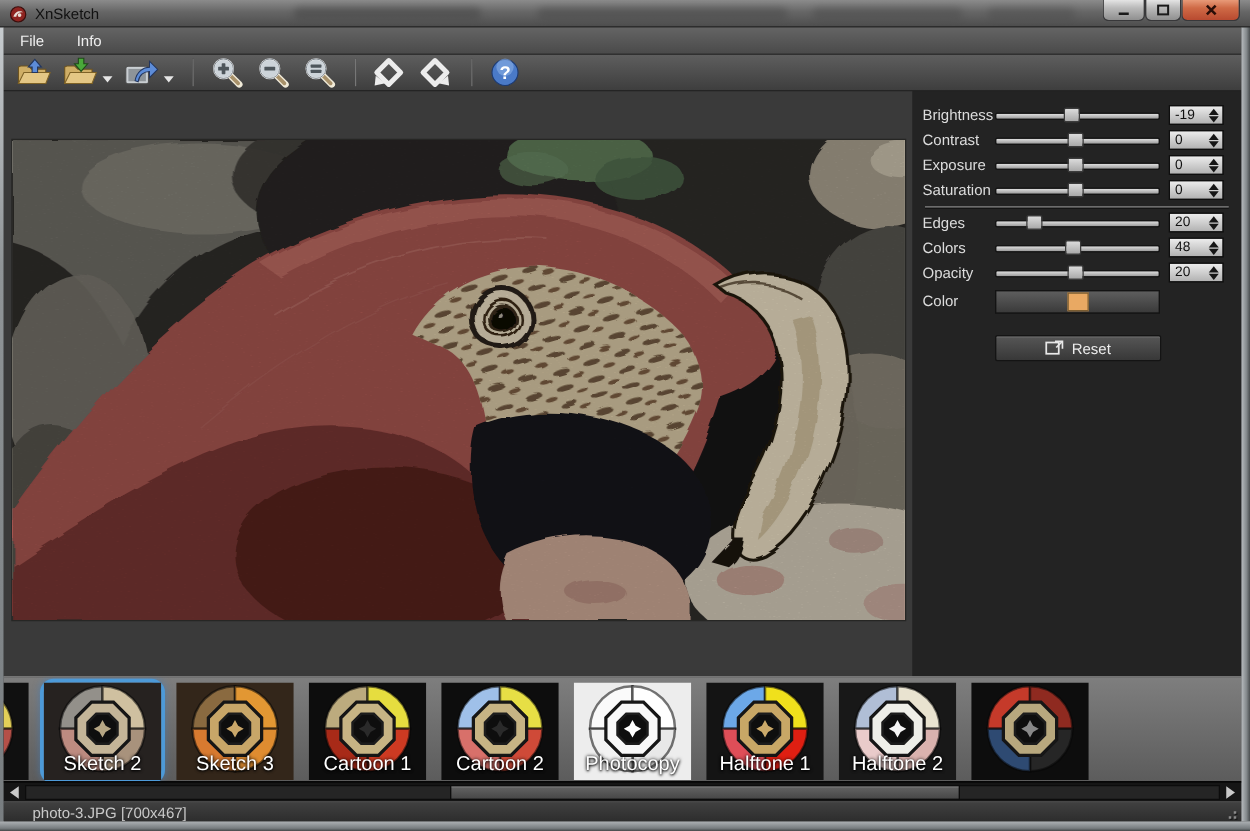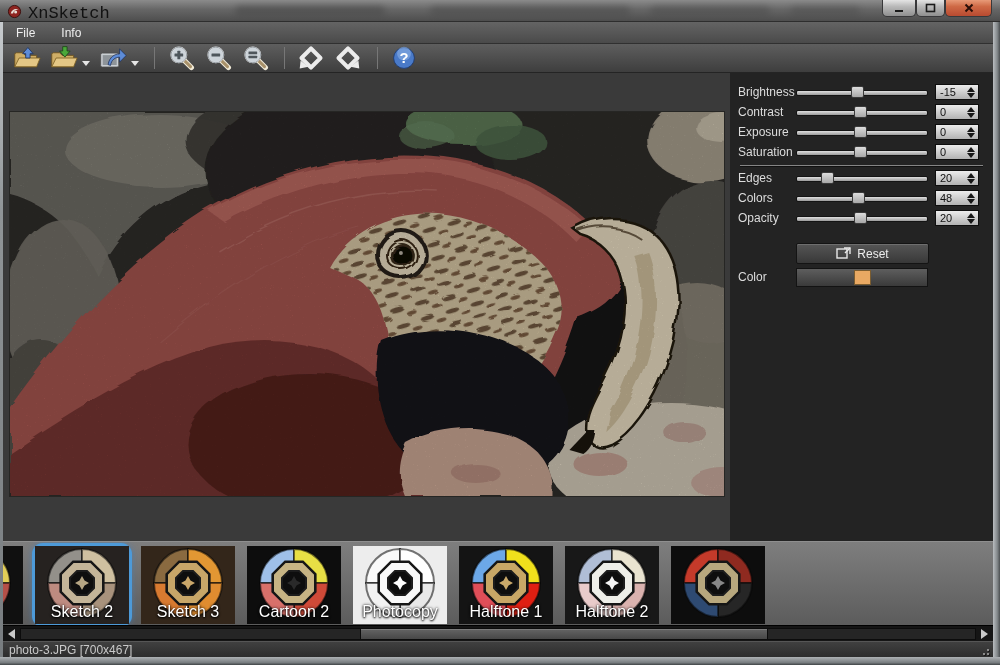--- a/index.html
+++ b/index.html
@@ -5,21 +5,21 @@
   html,body{margin:0;padding:0;background:#222;}
   *{box-sizing:border-box;}
   body{font-family:"Liberation Sans",sans-serif;}
   #window{position:relative;width:1000px;height:665px;background:#232323;overflow:hidden;
     box-shadow:inset 0 0 0 1px #1c1c1c;}
   
   #titlebar{position:absolute;left:0;top:0;width:1000px;height:22px;
     background:linear-gradient(180deg,#8b8b8b,#666 45%,#4e4e4e);
     border-bottom:1px solid #2e2e2e;}
   #title-icon{position:absolute;left:7px;top:4px;width:15px;height:15px;}
-  #title-text{position:absolute;left:28px;top:4px;font-size:17px;color:#111;font-family:Liberation Mono, monospace;}
+  #title-text{position:absolute;left:28px;top:4px;font-size:12px;color:#111;}
   .smudge{position:absolute;top:6px;height:10px;background:#474747;border-radius:5px;
     filter:blur(3px);opacity:.55;}
   .winbtn{position:absolute;top:0;height:17px;border:1px solid #38383a;border-top:none;
     border-radius:0 0 5px 5px;background:linear-gradient(180deg,#e4e4e4,#b9b9b9 40%,#8f8f8f);
     display:flex;align-items:center;justify-content:center;}
   #btn-close{background:linear-gradient(180deg,#e89a78,#cf6a46 40%,#b84a30);}
   .border-strip{position:absolute;background:linear-gradient(180deg,#c7cbce,#8f9497 30%,#787d80);}
   #border-left{left:0;top:22px;width:3px;height:635px;}
   #border-right{left:993px;top:22px;width:7px;height:635px;
     background:linear-gradient(90deg,#b9bdc0,#84898c 60%,#4a4e50);}
@@ -87,21 +87,21 @@
   .tri-r{width:0;height:0;border-top:5px solid transparent;border-bottom:5px solid transparent;
     border-left:7px solid #c9c9c9;}
   #scr-trough{position:absolute;left:17px;right:17px;top:2px;bottom:1px;background:#252525;
     border:1px solid #0c0c0c;}
   #scr-thumb{position:absolute;left:357px;top:2px;width:408px;height:12px;
     background:linear-gradient(180deg,#646464,#474747);border:1px solid #0c0c0c;
     box-shadow:inset 0 1px 0 #7c7c7c;}
   #statusbar{position:absolute;left:3px;top:641px;width:990px;height:16px;
     background:linear-gradient(180deg,#404040,#2d2d2d);border-top:1px solid #565656;
     display:flex;align-items:center;}
-  #status-text{font-size:12px;color:#c9c9c9;padding-left:6px;}
+  #status-text{font-size:12px;color:#c9c9c9;padding-left:23px;}
   #resize-grip{position:absolute;right:4px;bottom:2px;width:12px;height:12px;}
   #resize-grip i{position:absolute;width:2px;height:2px;background:#8a8a8a;box-shadow:1px 1px 0 #1a1a1a;}
 </style>
 </head>
 <body>
 
 <div id="window">
 
   <div id="titlebar">
     <svg id="title-icon" viewBox="0 0 16 16">
@@ -291,21 +291,21 @@
   </div>
 
   <div id="panel">
     <div id="slider-rows">
         <div class="adj-row">
           <span class="adj-label">Brightness</span>
           <div class="sl-track">
             <div class="sl-thumb" style="left: 55px;"></div>
           </div>
           <div class="spinbox">
-            <span class="spin-val">-15</span>
+            <span class="spin-val">-19</span>
             <div class="spin-arrows">
               <div class="tri-up"></div>
               <div class="tri-down"></div>
             </div>
           </div>
         </div>
         <div class="adj-row">
           <span class="adj-label">Contrast</span>
           <div class="sl-track">
             <div class="sl-thumb" style="left: 58px;"></div>
@@ -376,36 +376,36 @@
           <div class="sl-track">
             <div class="sl-thumb" style="left: 58px;"></div>
           </div>
           <div class="spinbox">
             <span class="spin-val">20</span>
             <div class="spin-arrows">
               <div class="tri-up"></div>
               <div class="tri-down"></div>
             </div>
           </div>
+        </div>
+      </div>
+    <div id="color-row">
+      <span class="adj-label" style="width:58px">Color</span>
+    <div id="color-btn" style="margin-left: 0px;">
+          <div id="color-swatch" style="background: rgb(233, 169, 99);"></div>
         </div>
       </div>
     <div id="reset-btn">
       <svg width="15" height="13" viewBox="0 0 15 13">
         <rect x="1" y="2" width="10" height="9" fill="none" stroke="#e8e8e8" stroke-width="1.4"></rect>
         <path d="M8 1 L14 1 L14 7" fill="none" stroke="#e8e8e8" stroke-width="1.4"></path>
         <path d="M14 1 L9 6" stroke="#e8e8e8" stroke-width="1.4"></path>
       </svg>
       <span>Reset</span>
     </div>
-    <div id="color-row">
-      <span class="adj-label" style="width:58px">Color</span>
-    <div id="color-btn" style="margin-left: 0px;">
-          <div id="color-swatch" style="background: rgb(233, 169, 99);"></div>
-        </div>
-      </div>
   </div>
 
   <div id="presets">
       <div class="preset" style="margin-left: -74px;"><svg width="94" height="78" viewBox="0 0 94 78">
   <rect width="94" height="78" fill="#101010"></rect>
   <g stroke="rgba(8,8,8,.55)" stroke-width="2">
     <path d="M47 37 L13 37 A34 34 0 0 1 47 3 Z" fill="#5a5246"></path>
     <path d="M47 37 L47 3 A34 34 0 0 1 81 37 Z" fill="#e3cf58"></path>
     <path d="M47 37 L81 37 A34 34 0 0 1 47 71 Z" fill="#b55048"></path>
     <path d="M47 37 L47 71 A34 34 0 0 1 13 37 Z" fill="#c25a50"></path>
@@ -431,20 +431,32 @@
   <g stroke="rgba(8,8,8,.55)" stroke-width="2">
     <path d="M47 37 L13 37 A34 34 0 0 1 47 3 Z" fill="#8a6a40"></path>
     <path d="M47 37 L47 3 A34 34 0 0 1 81 37 Z" fill="#e29733"></path>
     <path d="M47 37 L81 37 A34 34 0 0 1 47 71 Z" fill="#df8c30"></path>
     <path d="M47 37 L47 71 A34 34 0 0 1 13 37 Z" fill="#d87a30"></path>
   </g>
   <path d="M68.3 28.2 L55.8 15.7 L38.2 15.7 L25.7 28.2 L25.7 45.8 L38.2 58.3 L55.8 58.3 L68.3 45.8 Z" fill="#c8a668" stroke="#161616" stroke-width="2.6"></path>
   <path d="M59 32 L52 25 L42 25 L35 32 L35 42 L42 49 L52 49 L59 42 Z" fill="#0e0e0e" stroke="#1c1c1c" stroke-width="2"></path>
   <path d="M47 30 L49.5 34.5 L54 37 L49.5 39.5 L47 44 L44.5 39.5 L40 37 L44.5 34.5 Z" fill="#caa76a"></path>
   </svg><div class="preset-label">Sketch 3</div></div>
+      <div class="preset"><svg width="94" height="78" viewBox="0 0 94 78">
+  <rect width="94" height="78" fill="#0d0d0d"></rect>
+  <g stroke="rgba(8,8,8,.55)" stroke-width="2">
+    <path d="M47 37 L13 37 A34 34 0 0 1 47 3 Z" fill="#bcab7e"></path>
+    <path d="M47 37 L47 3 A34 34 0 0 1 81 37 Z" fill="#e6dd3f"></path>
+    <path d="M47 37 L81 37 A34 34 0 0 1 47 71 Z" fill="#cd3a22"></path>
+    <path d="M47 37 L47 71 A34 34 0 0 1 13 37 Z" fill="#a82a18"></path>
+  </g>
+  <path d="M68.3 28.2 L55.8 15.7 L38.2 15.7 L25.7 28.2 L25.7 45.8 L38.2 58.3 L55.8 58.3 L68.3 45.8 Z" fill="#c7b484" stroke="#161616" stroke-width="2.6"></path>
+  <path d="M59 32 L52 25 L42 25 L35 32 L35 42 L42 49 L52 49 L59 42 Z" fill="#0e0e0e" stroke="#1c1c1c" stroke-width="2"></path>
+  <path d="M47 30 L49.5 34.5 L54 37 L49.5 39.5 L47 44 L44.5 39.5 L40 37 L44.5 34.5 Z" fill="#2a2a2a"></path>
+  </svg><div class="preset-label">Cartoon 1</div></div>
       <div class="preset"><svg width="94" height="78" viewBox="0 0 94 78">
   <rect width="94" height="78" fill="#0d0d0d"></rect>
   <g stroke="rgba(8,8,8,.55)" stroke-width="2">
     <path d="M47 37 L13 37 A34 34 0 0 1 47 3 Z" fill="#9fc0e9"></path>
     <path d="M47 37 L47 3 A34 34 0 0 1 81 37 Z" fill="#e7df45"></path>
     <path d="M47 37 L81 37 A34 34 0 0 1 47 71 Z" fill="#cf4a38"></path>
     <path d="M47 37 L47 71 A34 34 0 0 1 13 37 Z" fill="#d8706a"></path>
   </g>
   <path d="M68.3 28.2 L55.8 15.7 L38.2 15.7 L25.7 28.2 L25.7 45.8 L38.2 58.3 L55.8 58.3 L68.3 45.8 Z" fill="#c7b484" stroke="#161616" stroke-width="2.6"></path>
   <path d="M59 32 L52 25 L42 25 L35 32 L35 42 L42 49 L52 49 L59 42 Z" fill="#0e0e0e" stroke="#1c1c1c" stroke-width="2"></path>

